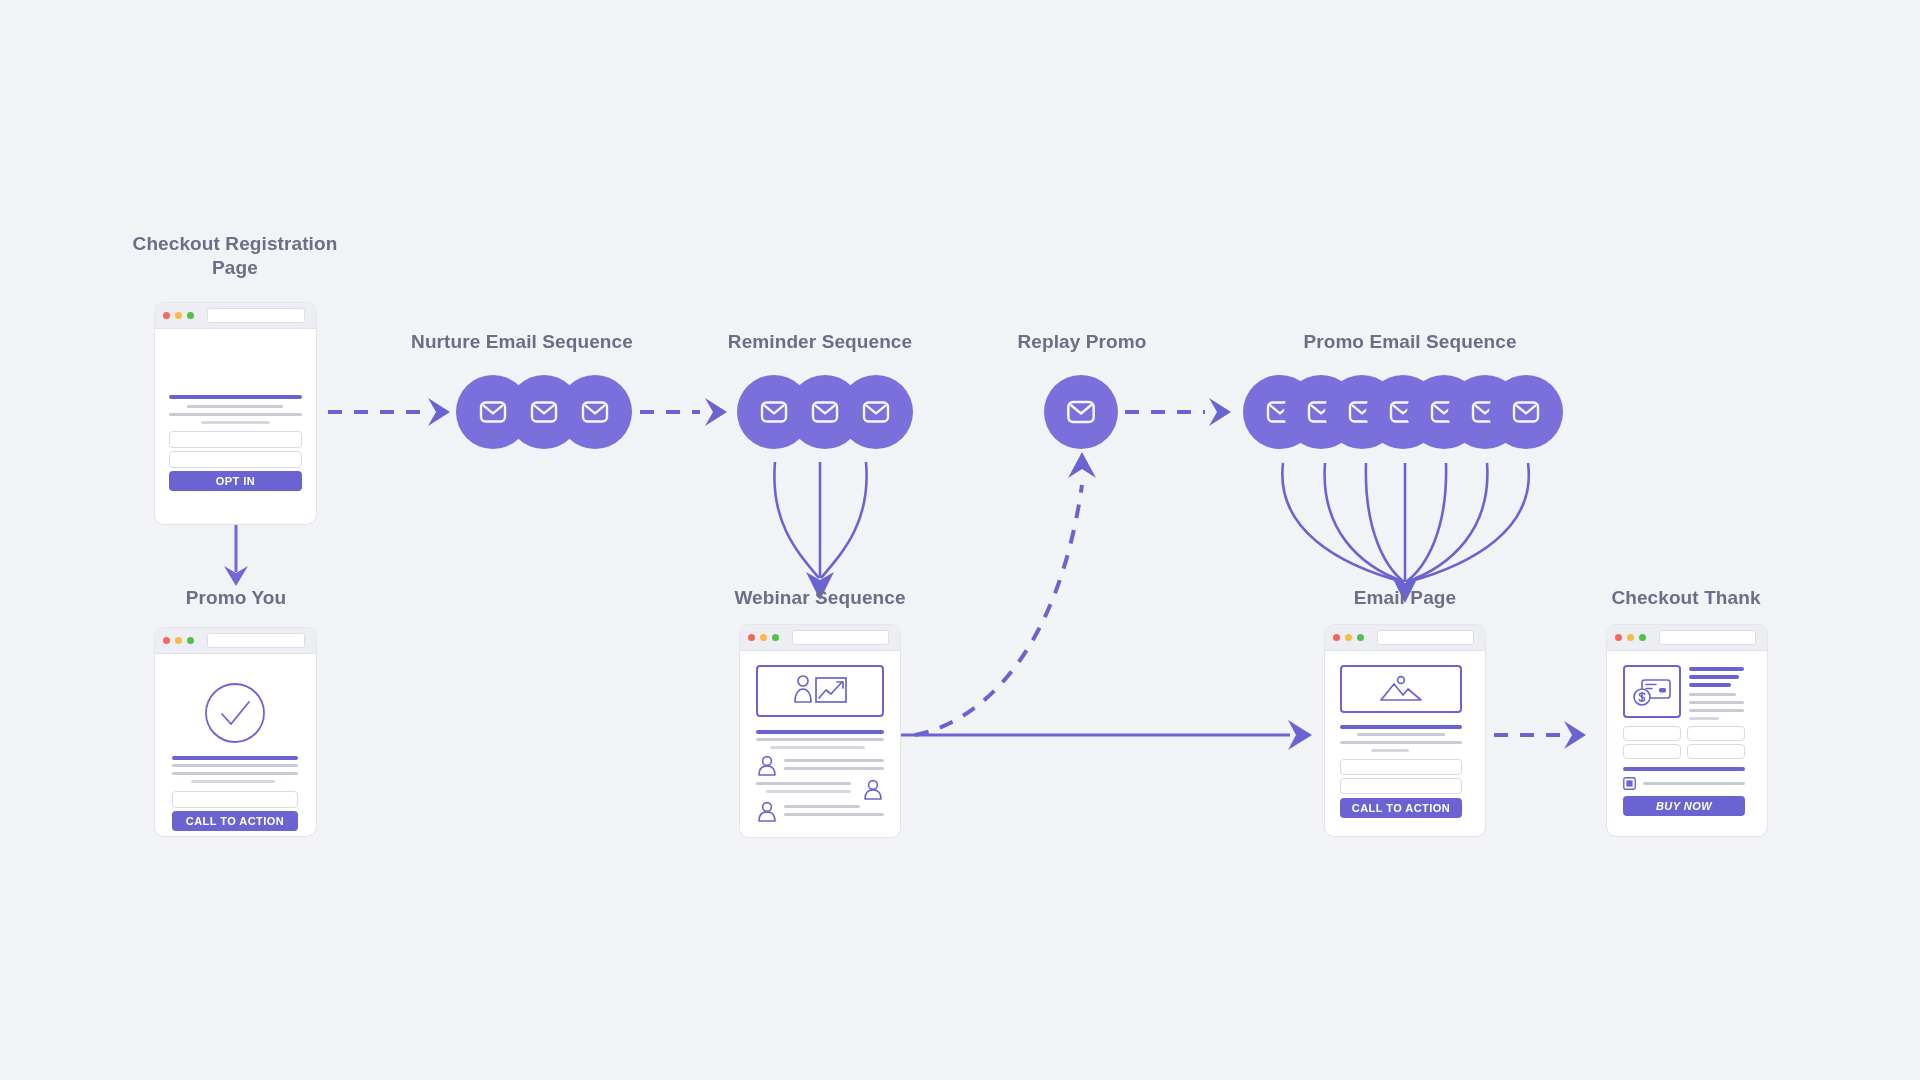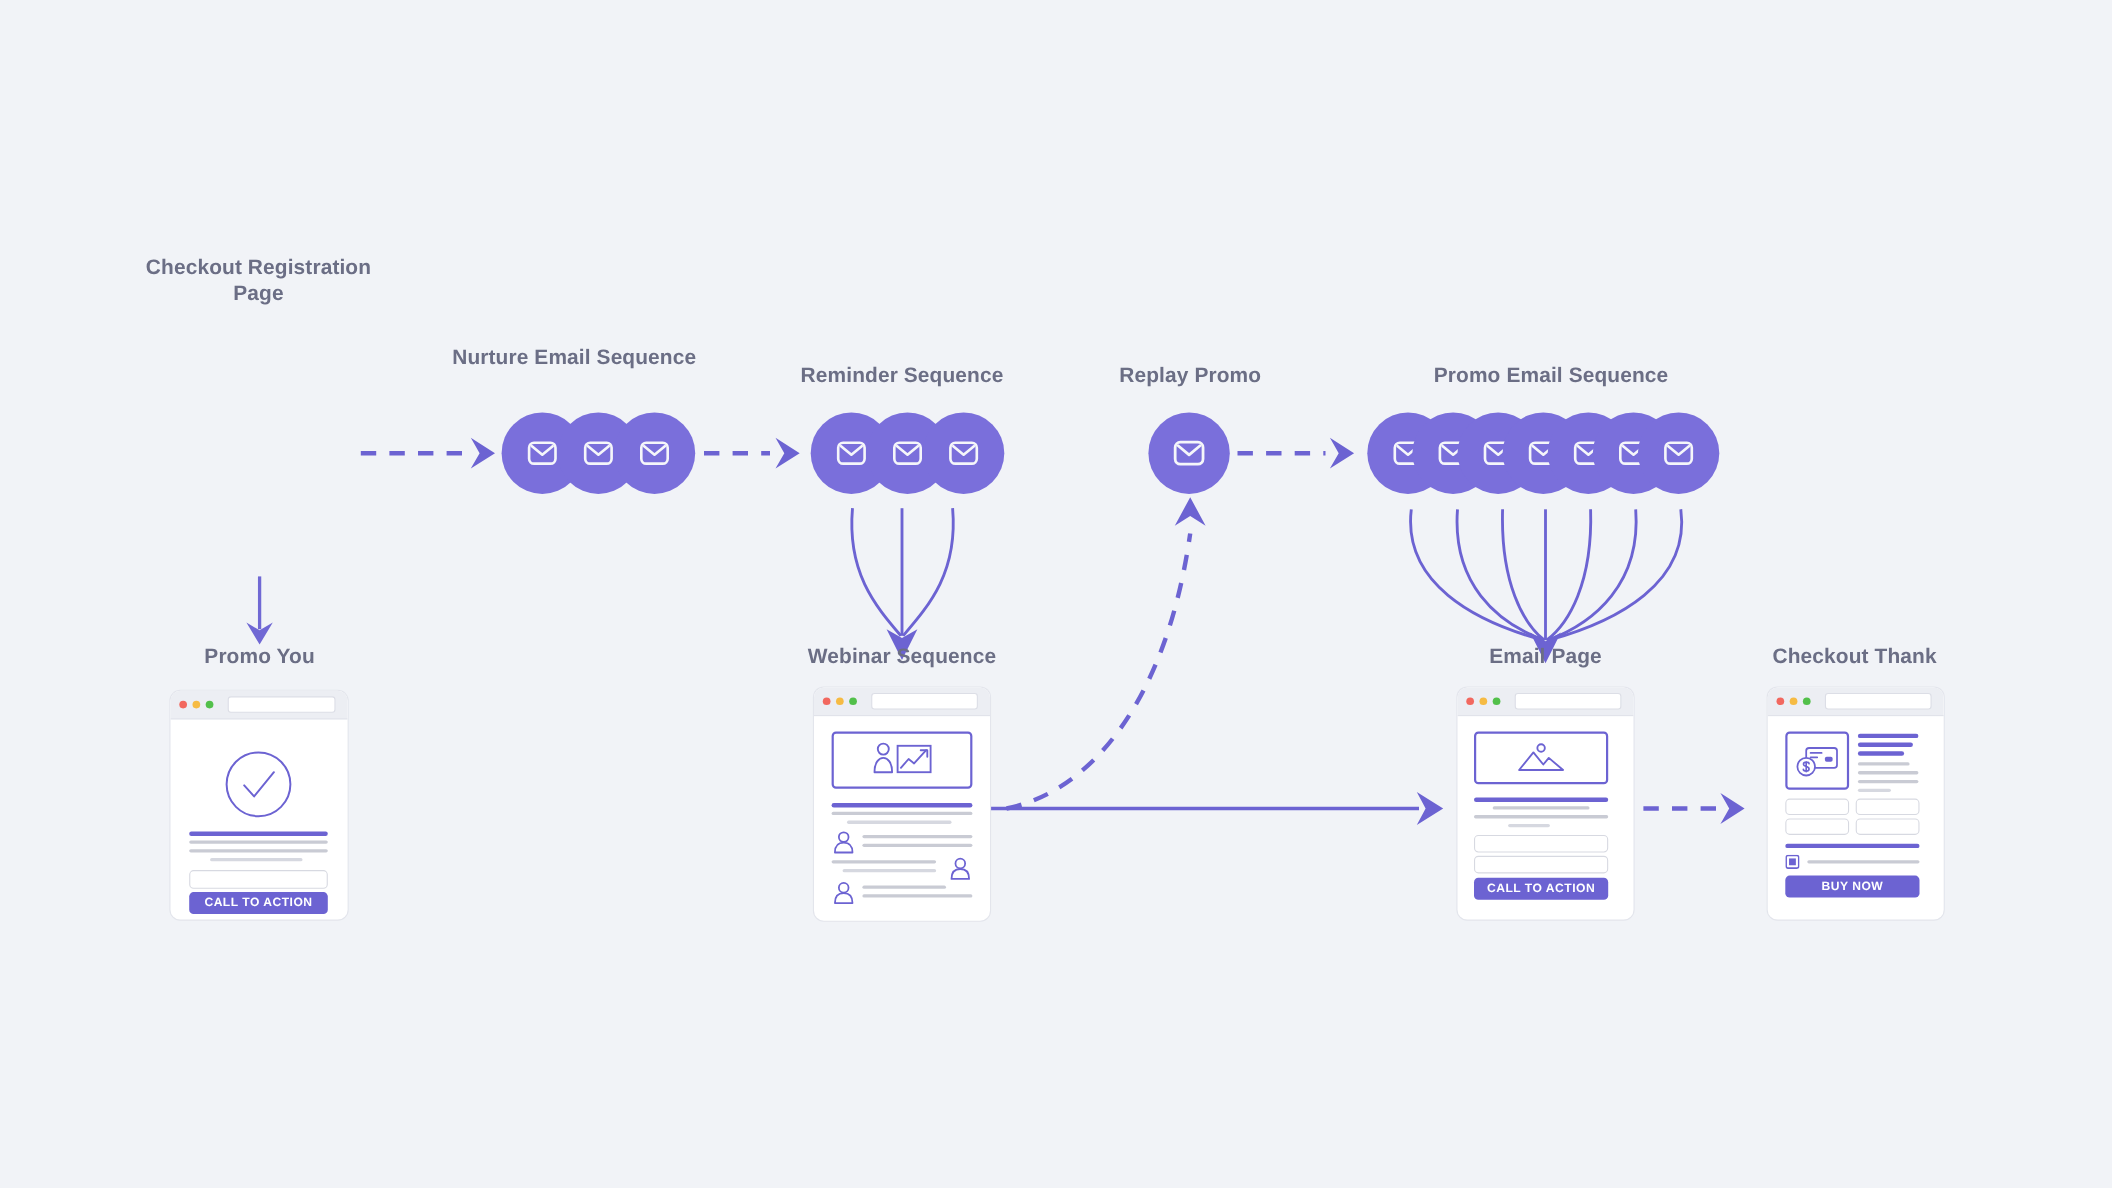--- a/index.html
+++ b/index.html
@@ -175,36 +175,53 @@
 
     <g>
       <line x1="1494" y1="735" x2="1560" y2="735" stroke="#6c63d2" stroke-width="4" stroke-dasharray="14 12" stroke-linecap="butt"></line>
       <path d="M1564,721 L1586,735 L1564,749 L1572,735 Z" fill="#6c63d2"></path>
     </g>
   </svg>
 
   <div class="node-label" style="left:85px; top:232px; width:300px;">Checkout Registration
 Page</div>
 
-  <div class="node-label" style="left:382px; top:314px; width:280px;">Nurture Email Sequence</div>
+  <div class="node-label" style="left:382px; top:330px; width:280px;">Nurture Email Sequence</div>
 
   <div class="node-label" style="left:700px; top:330px; width:240px;">Reminder Sequence</div>
 
   <div class="node-label" style="left:962px; top:330px; width:240px;">Replay Promo</div>
 
   <div class="node-label" style="left:1280px; top:330px; width:260px;">Promo Email Sequence</div>
 
   <div class="node-label" style="left:136px; top:586px; width:200px;">Promo You</div>
 
   <div class="node-label" style="left:720px; top:586px; width:200px;">Webinar Sequence</div>
 
   <div class="node-label" style="left:1305px; top:586px; width:200px;">Email Page</div>
 
   <div class="node-label" style="left:1586px; top:586px; width:200px;">Checkout Thank</div>
 
+  <div class="browser" style="left:155px; top:303px; width:161px; height:221px;">
+    <div class="browser-bar">
+      <span class="dot r"></span>
+      <span class="dot y"></span>
+      <span class="dot g"></span>
+      <span class="url-bar"></span>
+    </div>
+    <div class="browser-body">
+      <div class="bar accent" style="position:absolute; left:14px; top:66px; width:133px; height:4px;"></div>
+      <div class="bar grey" style="position:absolute; left:32px; top:76px; width:96px; height:3px;"></div>
+      <div class="bar grey" style="position:absolute; left:14px; top:84px; width:133px; height:3px;"></div>
+      <div class="bar greyl" style="position:absolute; left:46px; top:92px; width:69px; height:3px;"></div>
+      <div class="input-box" style="position:absolute; left:14px; top:102px; width:133px; height:17px;"></div>
+      <div class="input-box" style="position:absolute; left:14px; top:122px; width:133px; height:17px;"></div>
+      <div class="cta-btn" style="position:absolute; left:14px; top:142px; width:133px; height:20px;">OPT IN</div>
+    </div>
+  </div>
 
   <div class="cluster" style="left:456px; top:375px; width:176px; height:76px;">
     <div class="mail-circle" style="left:0px; top:0px;">
       <svg width="36" height="36" viewBox="0 0 36 36">
         <rect x="6" y="8.5" width="24" height="19" rx="4.5" fill="none" stroke="#f5f6fa" stroke-width="2.4"></rect>
         <path d="M8.6,11.6 L18,19.4 L27.4,11.6" fill="none" stroke="#f5f6fa" stroke-width="2.4" stroke-linecap="round" stroke-linejoin="round"></path>
       </svg>
     </div>
     <div class="mail-circle" style="left:51px; top:0px;">
       <svg width="36" height="36" viewBox="0 0 36 36">
@@ -377,21 +394,21 @@
       <div class="bar accent" style="position:absolute; left:15px; top:74px; width:122px; height:4px;"></div>
       <div class="bar grey" style="position:absolute; left:32px; top:82px; width:88px; height:3px;"></div>
       <div class="bar grey" style="position:absolute; left:15px; top:90px; width:122px; height:3px;"></div>
       <div class="bar greyl" style="position:absolute; left:46px; top:98px; width:38px; height:3px;"></div>
       <div class="input-box" style="position:absolute; left:15px; top:108px; width:122px; height:16px;"></div>
       <div class="input-box" style="position:absolute; left:15px; top:127px; width:122px; height:16px;"></div>
       <div class="cta-btn" style="position:absolute; left:15px; top:147px; width:122px; height:20px;">CALL TO ACTION</div>
     </div>
   </div>
 
-  <div class="browser" style="left:1607px; top:625px; width:160px; height:211px;">
+  <div class="browser" style="left:1607px; top:625px; width:160px; height:211px;font-style:italic;">
     <div class="browser-bar">
       <span class="dot r"></span>
       <span class="dot y"></span>
       <span class="dot g"></span>
       <span class="url-bar"></span>
     </div>
     <div class="browser-body">
       <div class="img-frame" style="position:absolute; left:16px; top:14px; width:58px; height:53px;">
         <svg width="44" height="32" viewBox="0 0 44 32">
           <rect x="12" y="4" width="28" height="18" rx="2.6" fill="none" stroke="#6c63d2" stroke-width="1.6"></rect>

